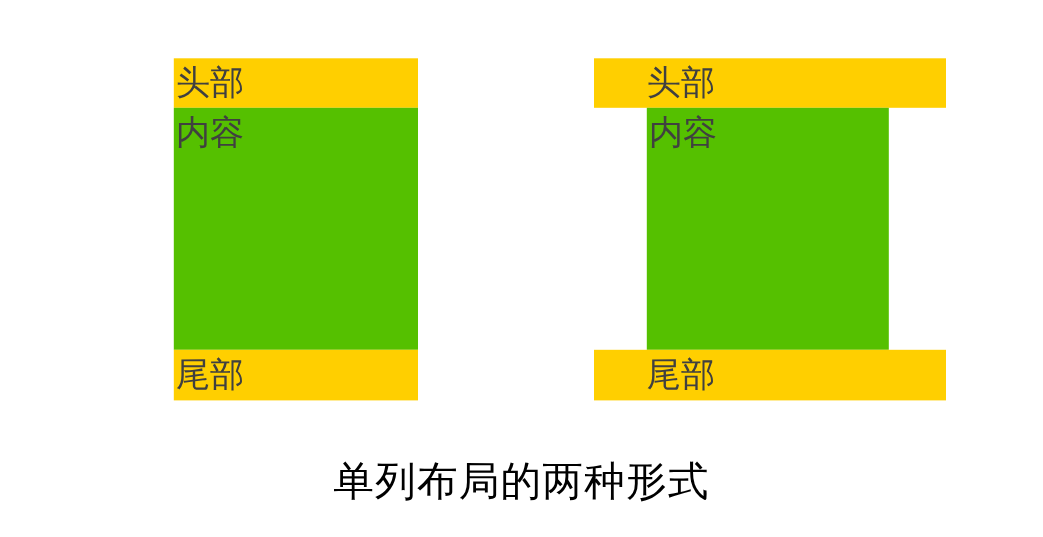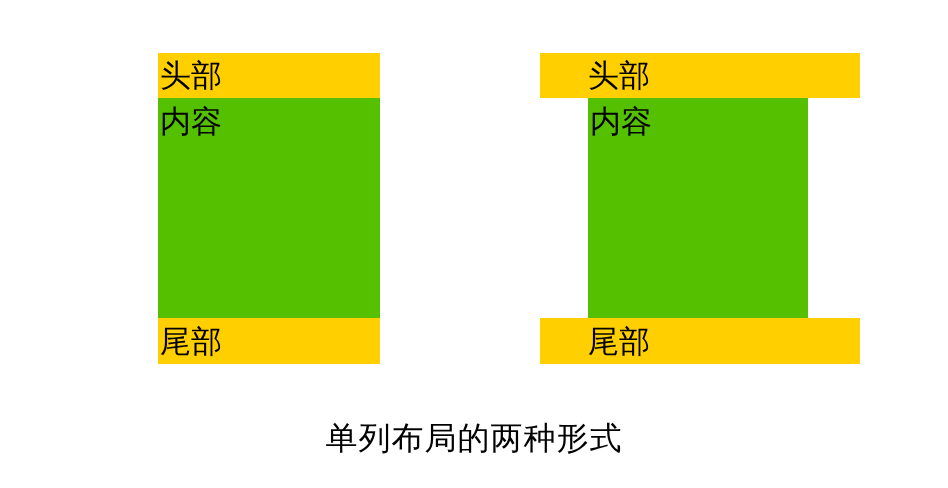--- a/index.html
+++ b/index.html
@@ -28,21 +28,21 @@
     position: absolute;
     box-sizing: border-box;
     display: block;
   }
   .block-label {
     position: absolute;
     left: 0;
     top: 0;
     font-size: 31px;
     line-height: 44px;
-    color: #000000;
+    color: #404040;
     white-space: nowrap;
     letter-spacing: 0px;
     font-weight: 400;
   }
 
   
   #diagram-left {
     position: absolute;
     left: 158px;
     top: 53px;
@@ -111,21 +111,21 @@
   }
   #right-footer .block-label { left: 48px; top: 1px; }
 
   
   #figure-caption {
     position: absolute;
     left: 0;
     top: 415px;
     width: 948px;
     text-align: center;
-    font-size: 32px;
+    font-size: 37px;
     line-height: 46px;
     color: #000000;
     letter-spacing: 1px;
   }
 </style>
 </head>
 <body>
 
 <div id="figure-canvas">
 

